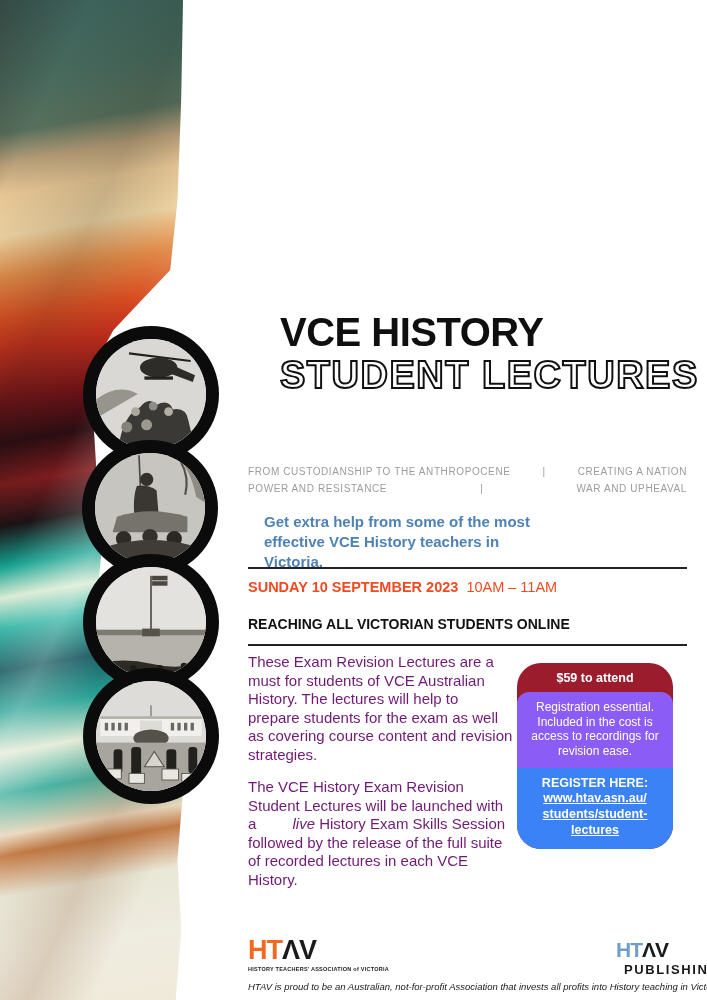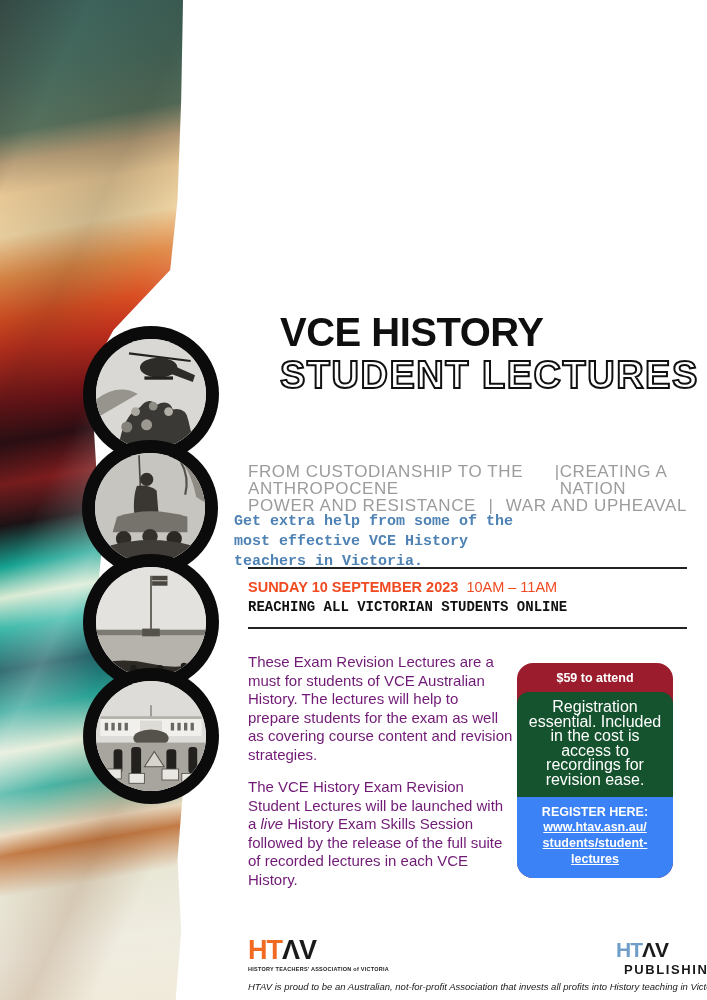--- a/index.html
+++ b/index.html
@@ -48,59 +48,59 @@
   }
   .title .t-outline{
     color:#ffffff; -webkit-text-stroke:2px #101010;
     text-shadow:0 0 0 #101010; letter-spacing:1.5px; font-size:38px;
   }
 
   
   .streams{ position:absolute; left:248px; top:463px; width:439px; }
   .stream-row{
     display:flex; justify-content:space-between; align-items:baseline;
-    color:#9c9c9c; font-size:17px; letter-spacing:0.6px; line-height:17px;
+    color:#9c9c9c; font-size:10px; letter-spacing:0.6px; line-height:17px;
     font-weight:400;
   }
 
   
   .lead{
-    position:absolute; left:234px; top:512px; width:290px;
-    color:#4e82b4; font-size:15px; font-weight:700; line-height:20px;font-family:Liberation Mono, monospace;
+    position:absolute; left:264px; top:512px; width:290px;
+    color:#4e82b4; font-size:15px; font-weight:700; line-height:20px;
   }
 
   
   .event{
     position:absolute; left:248px; top:567px; width:439px;
     border-top:2px solid #222; border-bottom:2px solid #222;
     padding:9px 0 10px 0;
   }
   .event .date-line{ font-size:14.5px; line-height:19px; color:#f14a21; white-space:nowrap; }
   .event .date-line .d{ font-weight:800; }
   .event .date-line .t{ font-weight:400; margin-left:4px; }
-  .event .audience{ font-size:14px; line-height:19px; font-weight:800; color:#111; margin-top:1px;font-family:Liberation Mono, monospace; }
+  .event .audience{ font-size:14px; line-height:19px; font-weight:800; color:#111; margin-top:18px; }
 
   
   .body-copy{
     position:absolute; left:248px; top:653px; width:266px;
     color:#701a75; font-size:15px; line-height:18.5px;
   }
   .body-copy p + p{ margin-top:14px; }
-  .body-copy .it{ font-style:italic; }
+  .body-copy .it{ font-style:italic;margin-left:32px; }
 
   
   .info-box{
     position:absolute; left:517px; top:663px; width:156px;
-    background:#9b1c2c; border-radius:16px; overflow:hidden;
+    background:#9b1c2c; border-radius:24px; overflow:hidden;
     color:#fff; text-align:center;
   }
   .info-box .price{ font-size:12.5px; font-weight:700; padding:8px 6px 7px 6px; }
   .info-box .note{
-    background:#14532d; border-radius:12px 12px 0 0;
-    font-size:16px; line-height:14.5px; padding:8px 10px 10px 10px;
+    background:#8b5cf6; border-radius:12px 12px 0 0;
+    font-size:12px; line-height:14.5px; padding:8px 10px 10px 10px;
   }
   .info-box .register{
     background:#3b82f6; padding:8px 6px 11px 6px;
   }
   .info-box .register .reg-label{ font-size:12.5px; font-weight:800; display:block; }
   .info-box .register .url{ font-size:12.5px; font-weight:800; text-decoration:underline; display:block; line-height:16px; cursor:pointer; }
 
   
   .logo-left{ position:absolute; left:248px; top:937px; }
   .logo-right{ position:absolute; left:616px; top:939px; text-align:left; }

